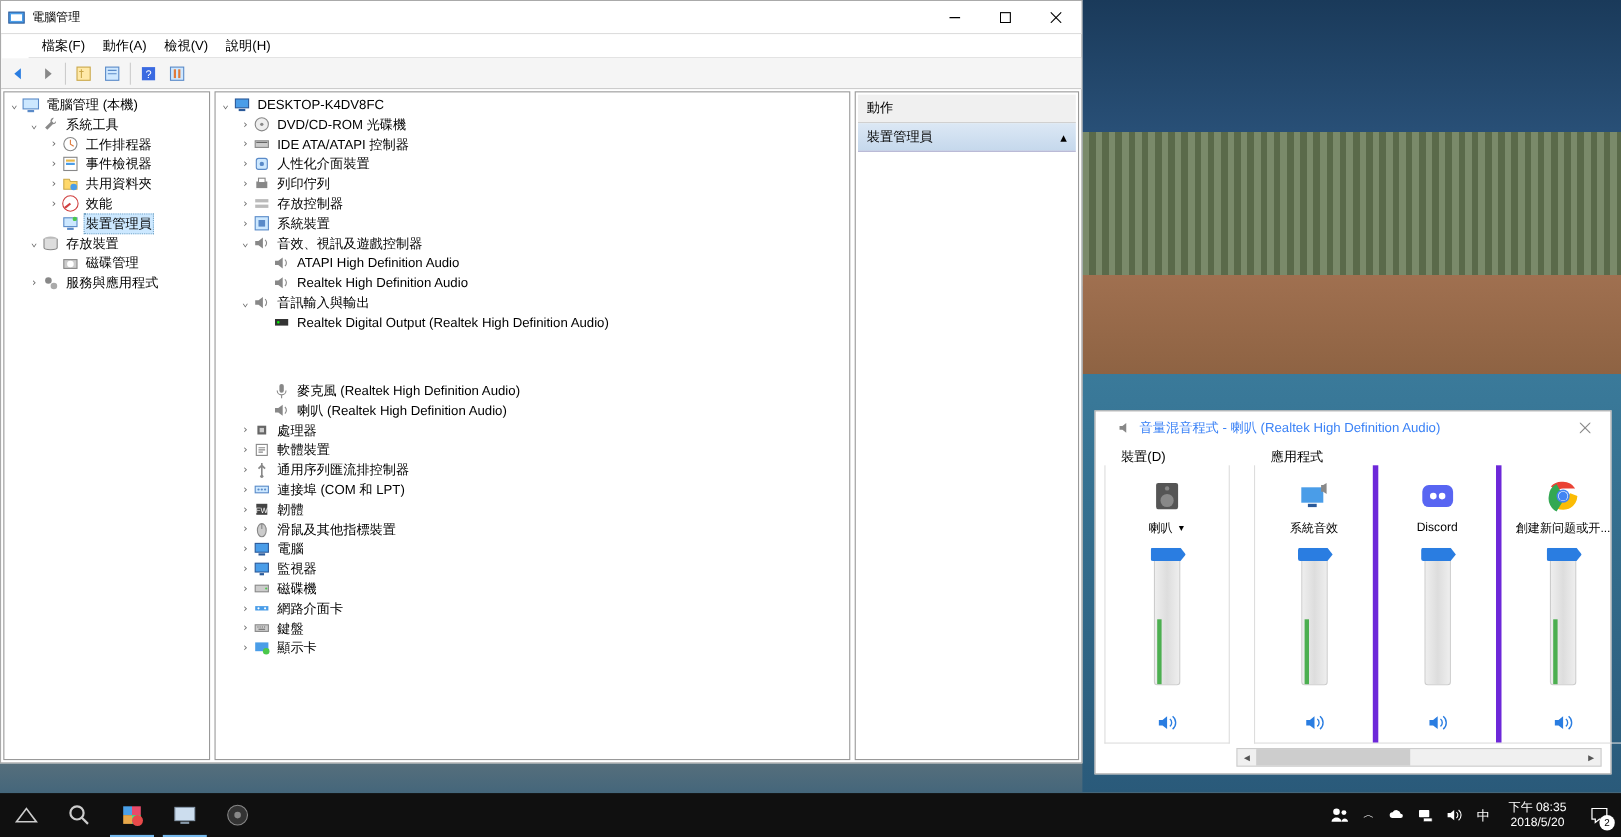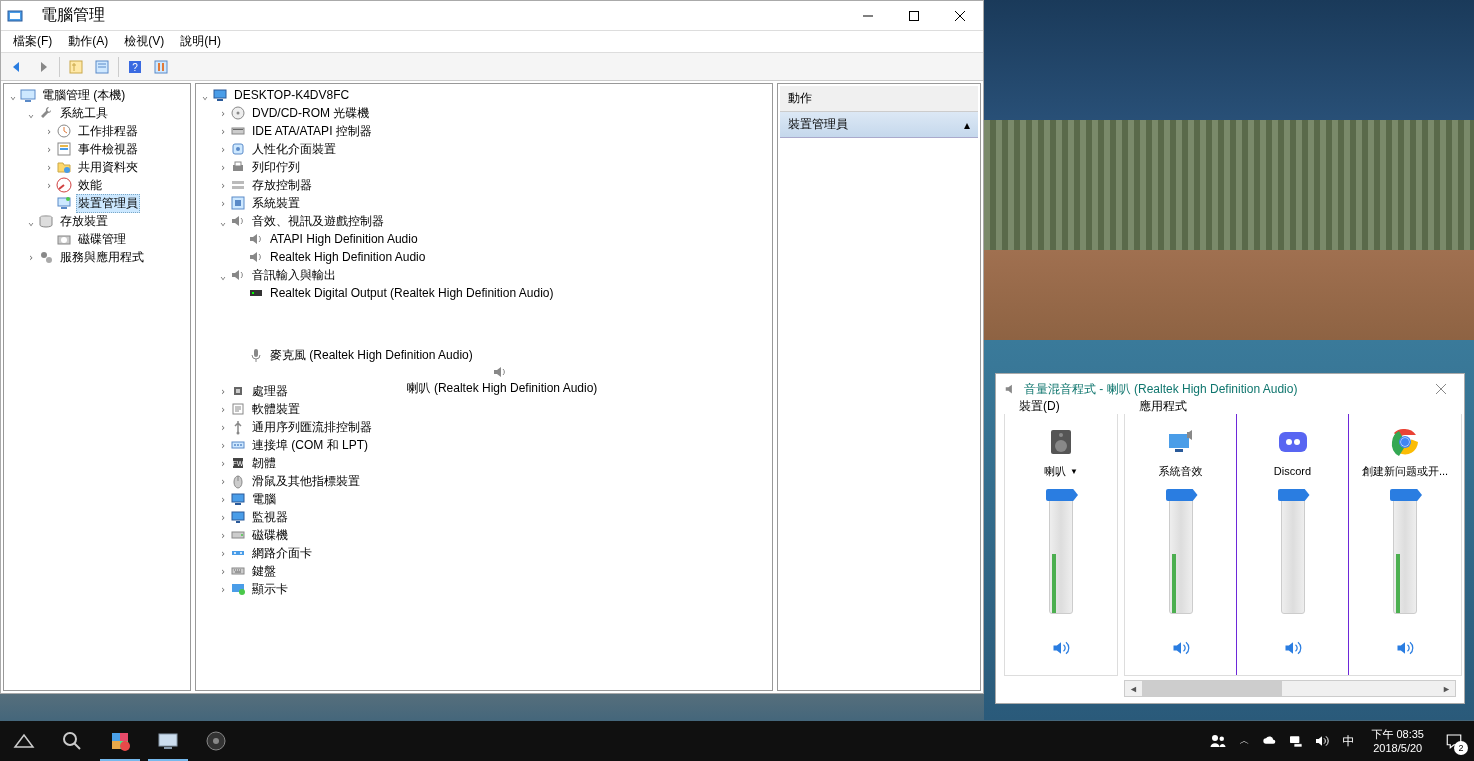--- a/index.html
+++ b/index.html
@@ -26,24 +26,24 @@
   background: #fff;
   border: 1px solid #aaa;
   display: flex; flex-direction: column;
 }
 .cm-titlebar {
   height: 30px; display: flex; align-items: center;
   background: #fff; border-bottom: 1px solid #ddd;
   padding-left: 6px;
 }
 .cm-titlebar .win-icon { width: 16px; height: 16px; margin-right: 6px; }
-.cm-titlebar .title-text { flex: 1; font-size: 16px; margin-left: 12px; }
+.cm-titlebar .title-text { flex: 1; font-size: 11px; }
 .win-btns { display: flex; }
 .win-btn { width: 46px; height: 29px; display: flex; align-items: center; justify-content: center; font-size: 12px; }
-.cm-menubar { height: 22px; display: flex; align-items: flex-end; padding: 0 4px; border-bottom: 1px solid #ddd; }
+.cm-menubar { height: 22px; display: flex; align-items: flex-end; padding: 0 4px; border-bottom: 1px solid #ddd; margin-left: 25px; }
 .cm-menubar span { padding: 2px 8px; cursor: default; }
 .cm-toolbar { height: 28px; display: flex; align-items: center; padding: 2px 4px; border-bottom: 1px solid #ccc; gap: 2px; background: #f5f5f5; }
 .tool-btn { width: 24px; height: 24px; display: flex; align-items: center; justify-content: center; border: 1px solid transparent; }
 .tool-btn svg { width: 16px; height: 16px; }
 .sep { width: 1px; height: 20px; background: #ccc; margin: 0 2px; }
 
 .cm-body { flex: 1; display: flex; min-height: 0; }
 .cm-tree, .cm-device-tree, .cm-actions { border: 1px solid #999; margin: 2px; overflow: auto; background: #fff; }
 .cm-tree { width: 188px; }
 .cm-device-tree { flex: 1; }
@@ -63,27 +63,27 @@
 
 
 .mixer-window {
   position: absolute; left: 995px; top: 373px;
   width: 470px; height: 331px;
   background: #fff; border: 1px solid #aaa;
   display: flex; flex-direction: column;
 }
 .mixer-titlebar {
   height: 30px; display: flex; align-items: center;
-  padding-left: 8px; color: #0f766e;
+  padding-left: 20px; color: #3b82f6;
 }
 .mixer-titlebar .title-text { flex: 1; font-size: 12px; }
-.mixer-body { flex: 1; display: flex; padding: 10px 8px 2px 8px; gap: 0; }
+.mixer-body { flex: 1; display: flex; padding: 10px 8px 2px 8px; gap: 16px; align-items: flex-end; }
 .mixer-group { border: 1px solid #ddd; border-top: none; flex: 1; display: flex; position: relative; }
 .mixer-tab-label { position: absolute; top: -16px; left: 10px; background: #fff; padding: 0 4px; font-size: 12px; }
-.mixer-ch { width: 112px; display: flex; flex-direction: column; align-items: center; padding: 12px 0 8px 0; border-right: 1px solid #6d28d9; }
+.mixer-ch { width: 112px; display: flex; flex-direction: column; align-items: center; padding: 12px 0 8px 0; border-right: 5px solid #6d28d9; }
 .mixer-ch:last-child { border-right: none; }
 .ch-icon { width: 32px; height: 32px; display: flex; align-items: center; justify-content: center; }
 .ch-name { font-size: 11px; margin-top: 6px; height: 14px; display: flex; align-items: center; gap: 4px; white-space: nowrap; overflow: hidden; text-overflow: ellipsis; max-width: 100px; }
 .slider-area { margin-top: 16px; height: 130px; width: 30px; display: flex; justify-content: center; position: relative; }
 .slider-track { width: 24px; height: 120px; background: linear-gradient(90deg,#eee,#ddd,#eee); border: 1px solid #ccc; border-radius: 3px; position: relative; }
 .slider-fill { position: absolute; bottom: 0; left: 2px; width: 4px; background: #4caf50; }
 .slider-thumb { position: absolute; left: -4px; width: 32px; height: 12px; background: #2a7de1; border-radius: 2px; clip-path: polygon(0 0,85% 0,100% 50%,85% 100%,0 100%); }
 .ch-mute { margin-top: 14px; width: 20px; height: 20px; color: #2a7de1; }
 .mixer-scroll { height: 17px; margin: 2px 8px 6px 128px; background: #f0f0f0; border: 1px solid #ccc; display: flex; align-items: center; }
 .mixer-scroll .sbar-thumb { height: 100%; width: 140px; background: #cdcdcd; }
@@ -418,21 +418,21 @@
           <li class="tree-item" style="padding-left: 36px; margin-top: 44px;">
             <span class="expander"></span>
             <span class="node-icon">
               <svg viewBox="0 0 16 16" width="16" height="16">
                 <rect x="6" y="2" width="4" height="8" rx="2" fill="#888"></rect>
                 <path d="M4 8a4 4 0 008 0M8 12v3" stroke="#888" fill="none"></path>
               </svg>
             </span>
             <span class="label-text">麥克風 (Realtek High Definition Audio)</span>
           </li>
-          <li class="tree-item" style="padding-left: 36px; flex-direction: column;">
+          <li class="tree-item" style="padding-left: 36px;">
             <span class="expander"></span>
             <span class="node-icon">
               <svg viewBox="0 0 16 16" width="16" height="16">
                 <path d="M2 6h3l4-3v10l-4-3H2z" fill="#888"></path>
                 <path d="M11 5a4 4 0 010 6" fill="none" stroke="#888"></path>
               </svg>
             </span>
             <span class="label-text">喇叭 (Realtek High Definition Audio)</span>
           </li>
           <li class="tree-item" style="padding-left: 18px;">

